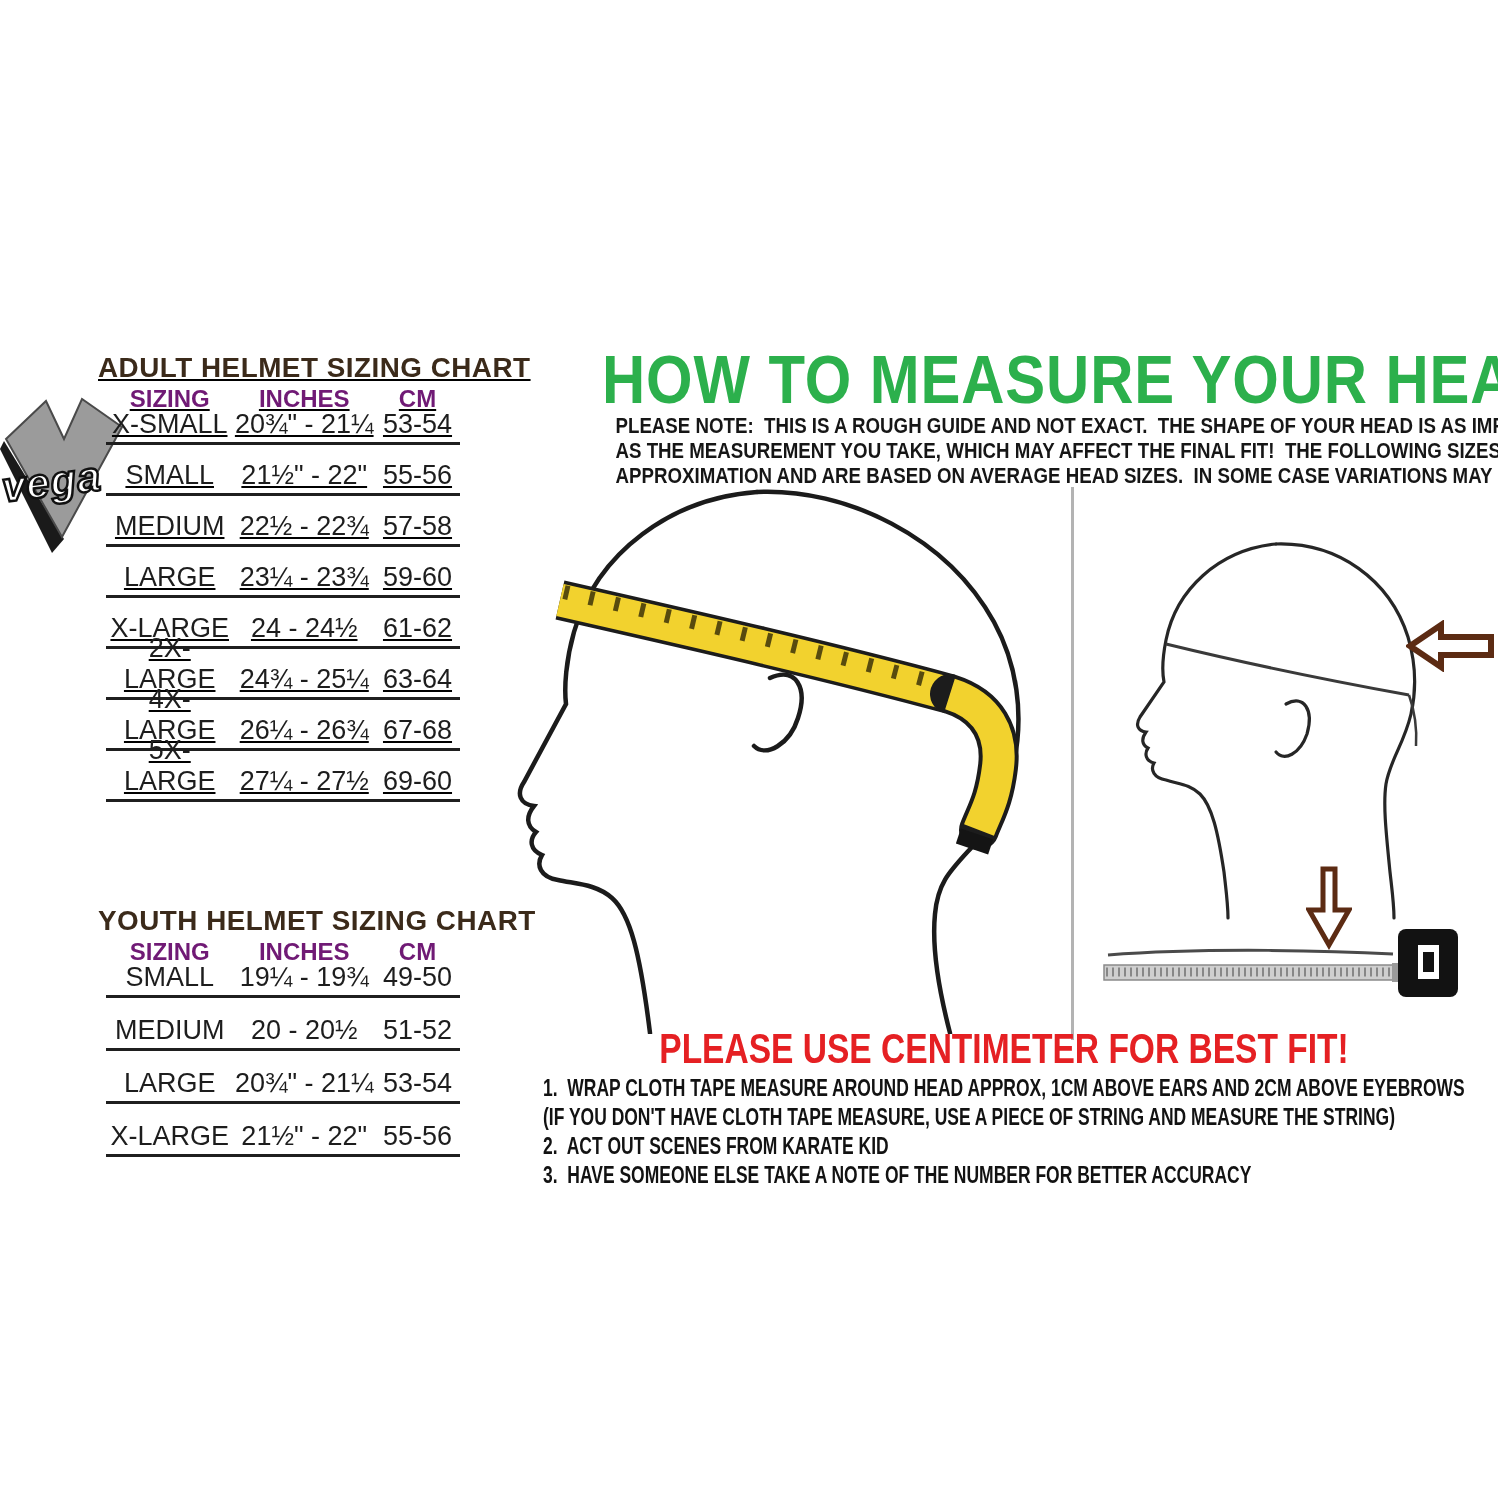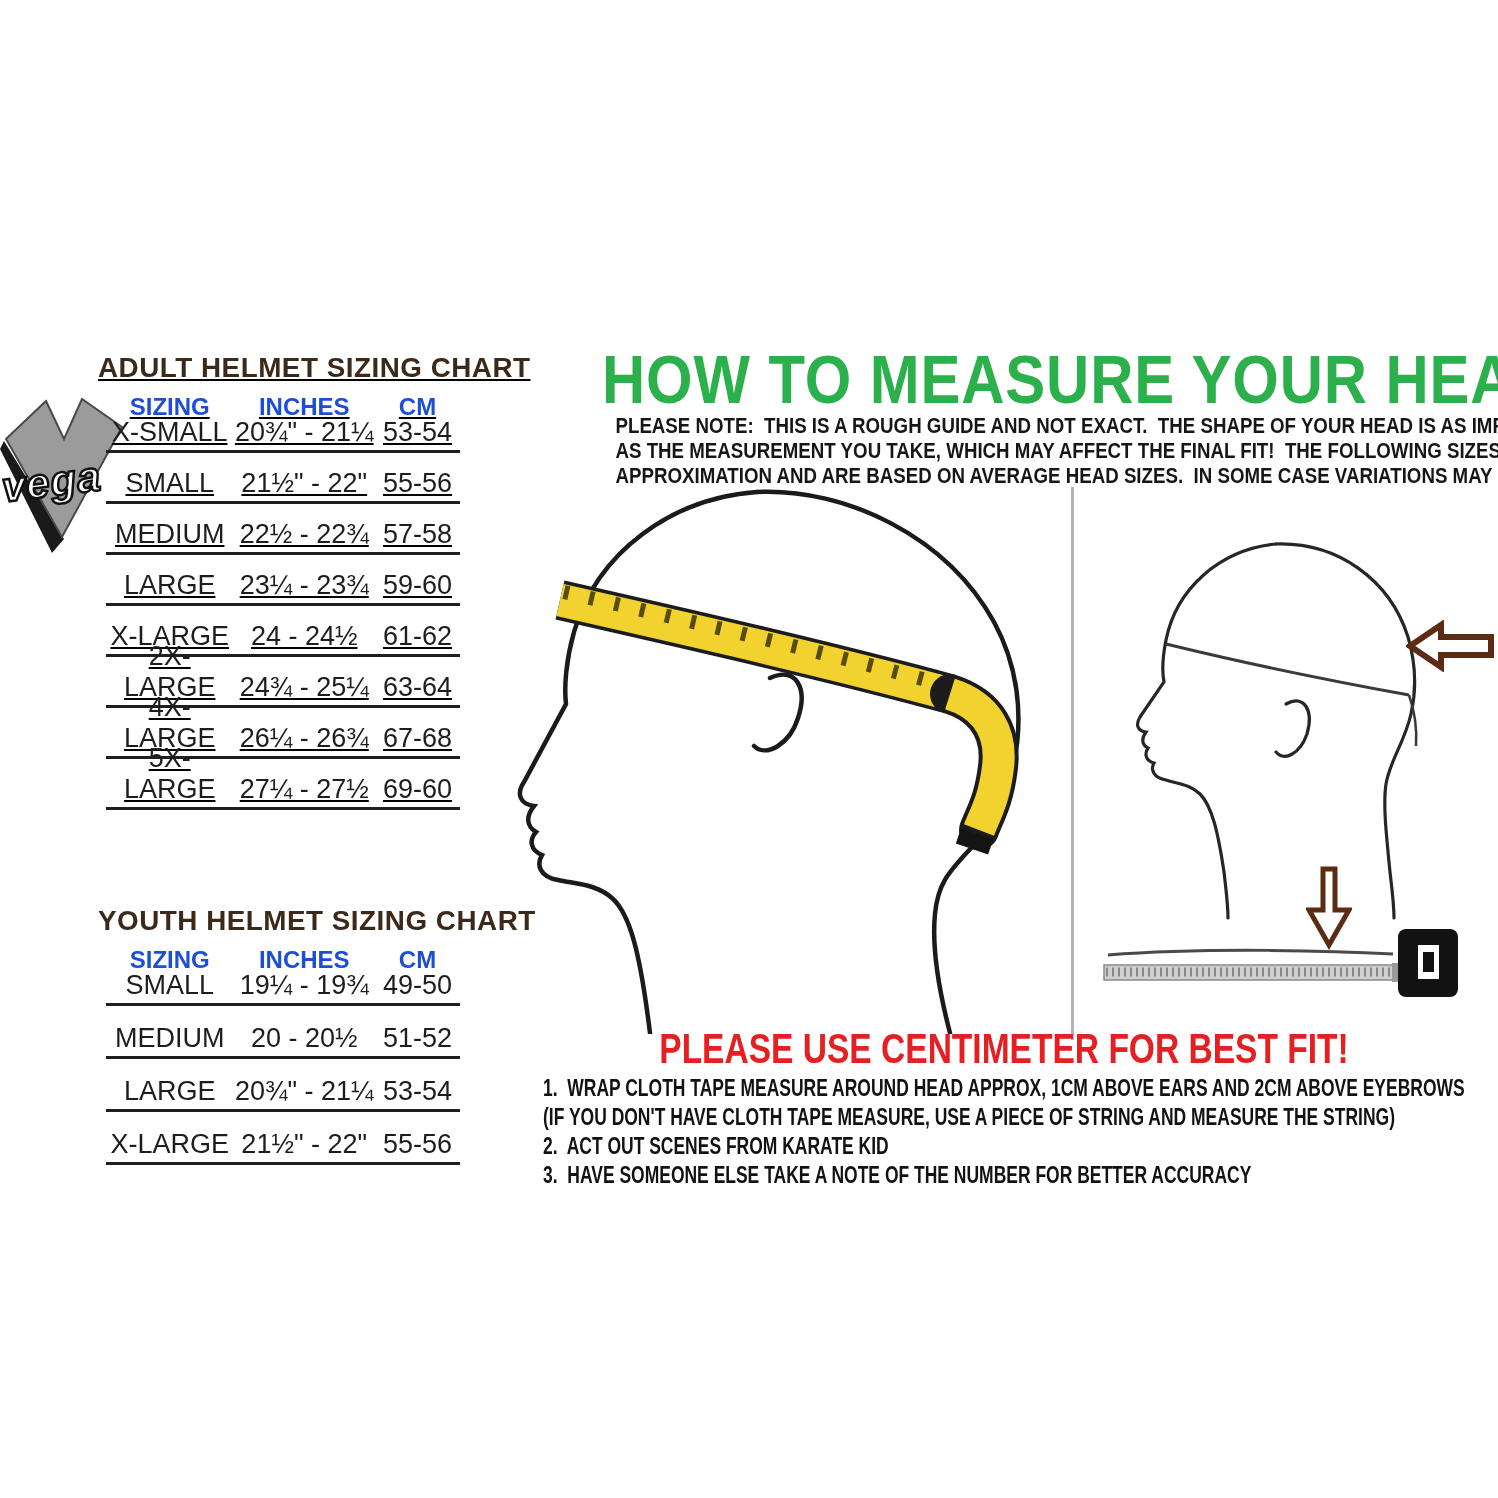--- a/index.html
+++ b/index.html
@@ -2,21 +2,21 @@
 <html><head>
 <meta charset="utf-8">
 <style>
   html,body { margin:0; padding:0; background:#ffffff; font-family:"Liberation Sans", sans-serif; }
   .canvas { position:relative; width:1498px; height:1498px; background:#ffffff; overflow:hidden; }
 
   
   .sizing-table { position:absolute; left:106px; width:354px; }
   .st-title { font-weight:bold; font-size:27px; line-height:36px; color:#3b2a1a; letter-spacing:.5px;
               white-space:nowrap; margin-left:-8px; transform:scaleX(1.03); transform-origin:left center; }
-  .st-head { display:flex; margin-top:8px; font-weight:bold; font-size:24px; line-height:26px; color:#1d4ed8; }
+  .st-head { display:flex; font-weight:bold; font-size:24px; line-height:26px; color:#701a75; }
   .st-row  { display:flex; align-items:flex-end; height:46px; border-bottom:3px solid #1f1f1f;
              font-size:27px; color:#1d1d1d; padding-bottom:2px; }
   .st-row.first { height:28px; }
   .youth .st-row { height:48px; }
   .youth .st-row.first { height:28px; }
   .c1 { width:36%; text-align:center; }
   .c2 { width:40%; text-align:center; }
   .c3 { width:24%; text-align:center; }
   .st-head .c1 { text-align:center; }
 

